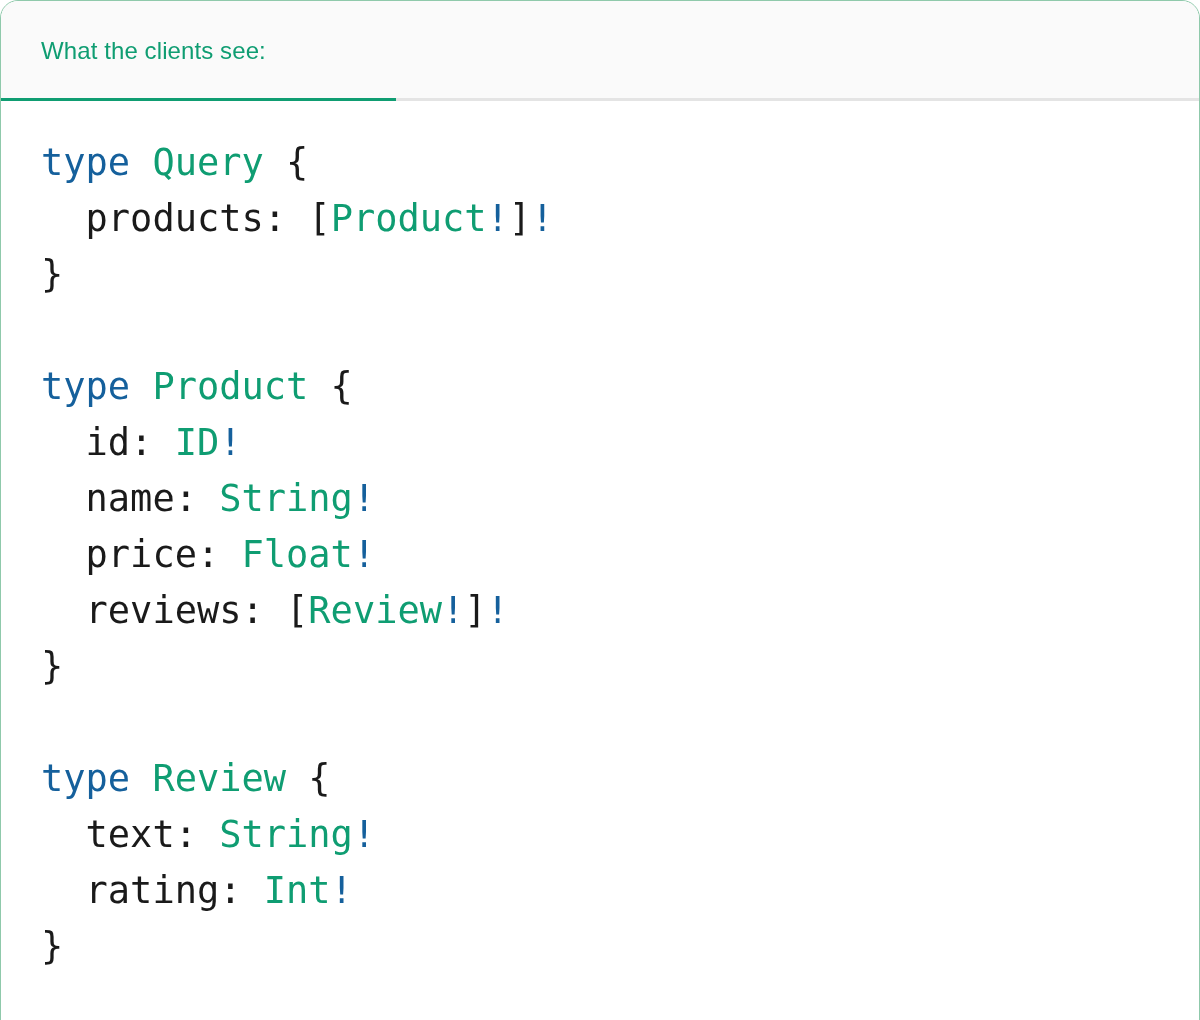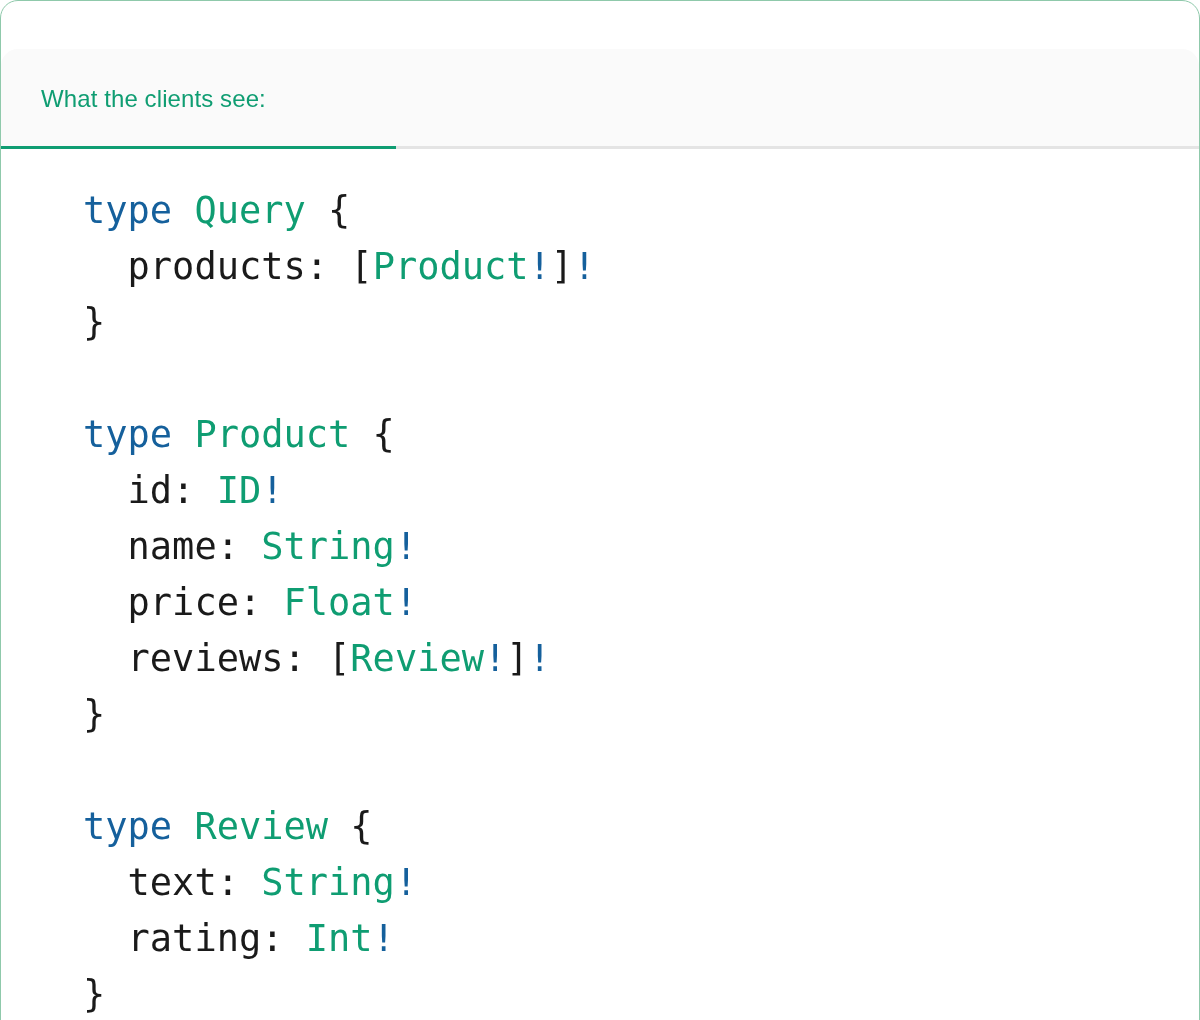--- a/index.html
+++ b/index.html
@@ -24,21 +24,20 @@
     overflow: hidden;
   }
 
   
   #tabstrip {
     position: relative;
     height: 100px;
     background: #fafafa;
     border-top-left-radius: 17px;
     border-top-right-radius: 17px;
-    margin-top: 48px;
   }
 
   
   #tabstrip::after {
     content: "";
     position: absolute;
     left: 0;
     right: 0;
     bottom: 0;
     height: 3px;
@@ -74,21 +73,20 @@
     width: 395px;
     height: 3px;
     background: #0f9d72;
     z-index: 2;
   }
 
   
   #code-body {
     background: #ffffff;
     padding: 34px 40px 40px 40px;
-    margin-left: 42px;
   }
 
   pre#schema {
     font-family: "DejaVu Sans Mono", monospace;
     font-size: 37px;
     line-height: 56px;
     color: #1a1a1a;
     white-space: pre;
     tab-size: 2;
   }

